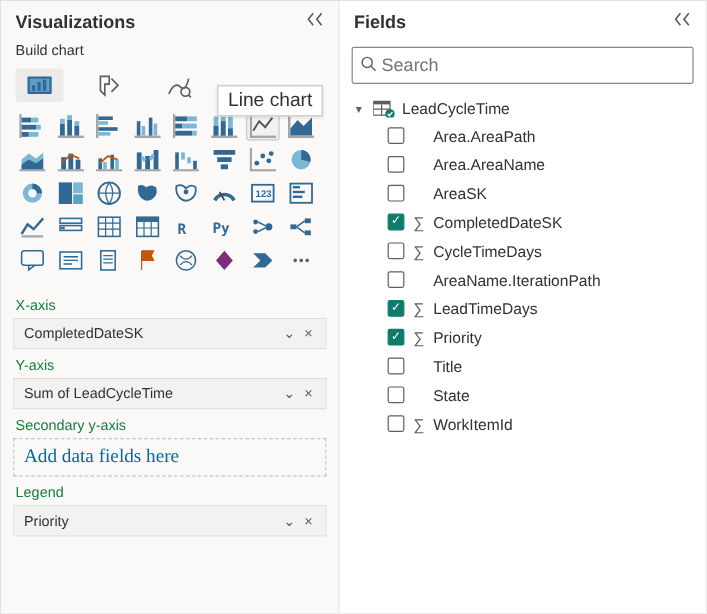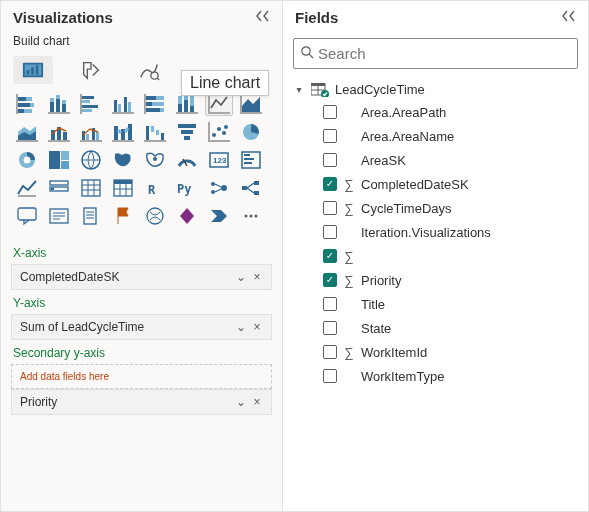--- a/index.html
+++ b/index.html
@@ -16,21 +16,21 @@
   .tab-btn.active { background: #edebe9; border-radius: 3px; }
   .tab-btn svg { width: 22px; height: 22px; }
   .tooltip { position: absolute; top: 14px; left: 52px; background: #fff; border: 1px solid #c8c6c4; padding: 3px 8px; font-size: 16px; white-space: nowrap; z-index: 10; box-shadow: 0 1px 3px rgba(0,0,0,.1); }
   .gallery { display: grid; grid-template-columns: repeat(8, 28px); gap: 4px 4px; padding: 0 12px 8px 12px; }
   .gal-item { width: 28px; height: 24px; display: flex; align-items: center; justify-content: center; cursor: pointer; border-radius: 2px; }
   .gal-item.sel { background: #f3f2f1; border: 1px solid #c8c6c4; }
   .gal-item svg { width: 22px; height: 20px; }
   .wells { padding: 4px 10px 10px 10px; overflow-y: auto; }
   .well-label { font-size: 12px; color: #15803d; padding: 6px 2px 4px 2px; }
   .well { border: 1px solid #e1dfdd; background: #fff; padding: 0; }
-  .well.empty { border: 1px dashed #c8c6c4; background: transparent; padding: 6px 8px; font-size: 10px; color: #c2410c; }
+  .well.empty { border: 1px dashed #c8c6c4; background: transparent; padding: 6px 8px; font-size: 16px; color: #0369a1; font-family: Liberation Serif, serif; }
   .field-pill { display: flex; align-items: center; padding: 5px 6px 5px 8px; font-size: 12px; background: #f3f2f1; }
   .field-pill span.flex { flex: 1; }
   .pill-ctrl { width: 16px; text-align: center; color: #605e5c; cursor: pointer; }
   .search-wrap { padding: 6px 10px; }
   .search { display: flex; align-items: center; border: 1px solid #8a8886; border-radius: 2px; padding: 4px 6px; }
   .search input { border: none; outline: none; flex: 1; font-size: 15px; padding: 2px 4px; }
   .tree { padding: 4px 2px; font-size: 13px; }
   .tree-row { display: flex; align-items: center; padding: 3px 4px 3px 8px; gap: 6px; cursor: default; }
   .tree-table { font-weight: 400; }
   .chev { width: 12px; text-align: center; color: #605e5c; cursor: pointer; font-size: 10px; }
@@ -401,20 +401,21 @@
         <div class="field-pill">
           <span class="flex">Sum of LeadCycleTime</span>
           <span class="pill-ctrl">⌄</span>
           <span class="pill-ctrl">×</span>
         </div>
       </div>
 
       <div class="well-label">Secondary y-axis</div>
       <div class="well empty">Add data fields here</div>
 
+      <div class="well-label">Legend</div>
       <div class="well">
         <div class="field-pill">
           <span class="flex">Priority</span>
           <span class="pill-ctrl">⌄</span>
           <span class="pill-ctrl">×</span>
         </div>
       </div>
     </div>
     </div>
   </div>
@@ -476,25 +477,26 @@
             <span>CompletedDateSK</span>
           </div>
           <div class="field-row">
             <span class="chk"></span>
             <span class="sigma">∑</span>
             <span>CycleTimeDays</span>
           </div>
           <div class="field-row">
             <span class="chk"></span>
             <span class="sigma"></span>
-            <span>Iteration.Visualizations</span>
+            <span>AreaName.IterationPath</span>
           </div>
           <div class="field-row">
             <span class="chk on"></span>
             <span class="sigma">∑</span>
+            <span>LeadTimeDays</span>
           </div>
           <div class="field-row">
             <span class="chk on"></span>
             <span class="sigma">∑</span>
             <span>Priority</span>
           </div>
           <div class="field-row">
             <span class="chk"></span>
             <span class="sigma"></span>
             <span>Title</span>
@@ -502,21 +504,16 @@
           <div class="field-row">
             <span class="chk"></span>
             <span class="sigma"></span>
             <span>State</span>
           </div>
           <div class="field-row">
             <span class="chk"></span>
             <span class="sigma">∑</span>
             <span>WorkItemId</span>
           </div>
-          <div class="field-row">
-            <span class="chk"></span>
-            <span class="sigma"></span>
-            <span>WorkItemType</span>
-          </div>
         </div>
     </div>
   </div>
 </div>
 
 </body></html>

